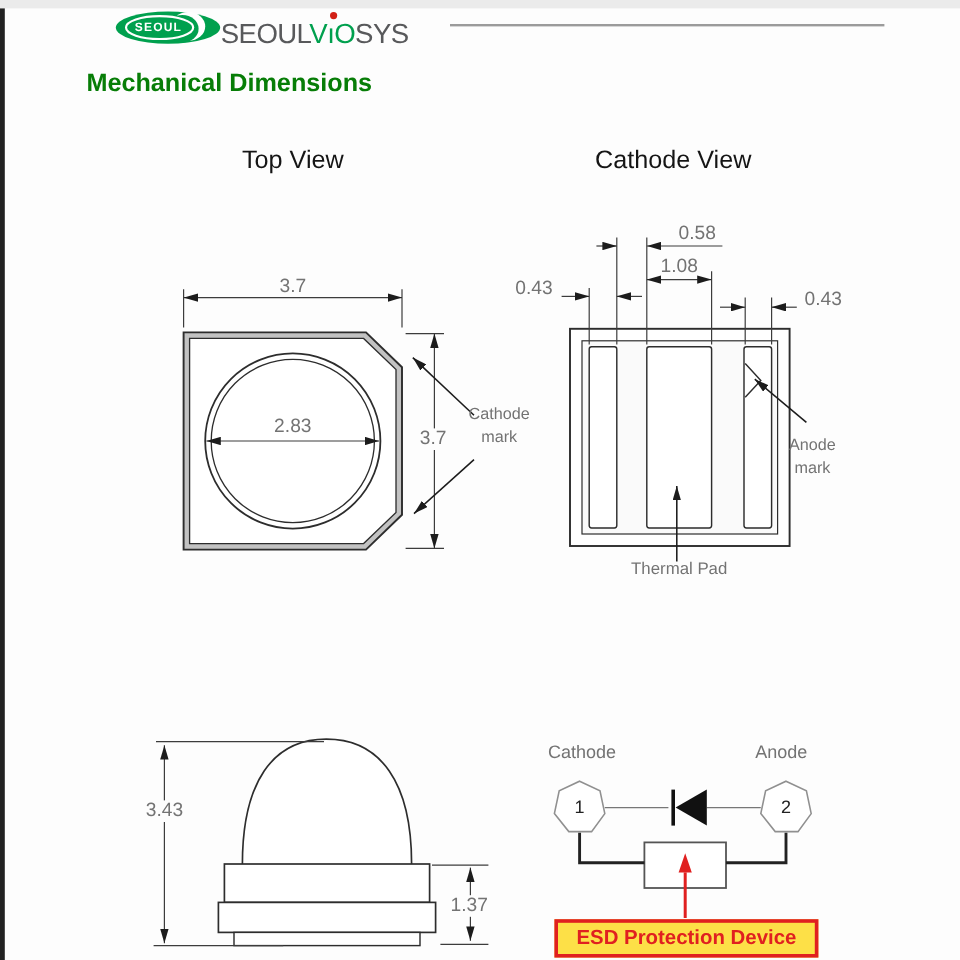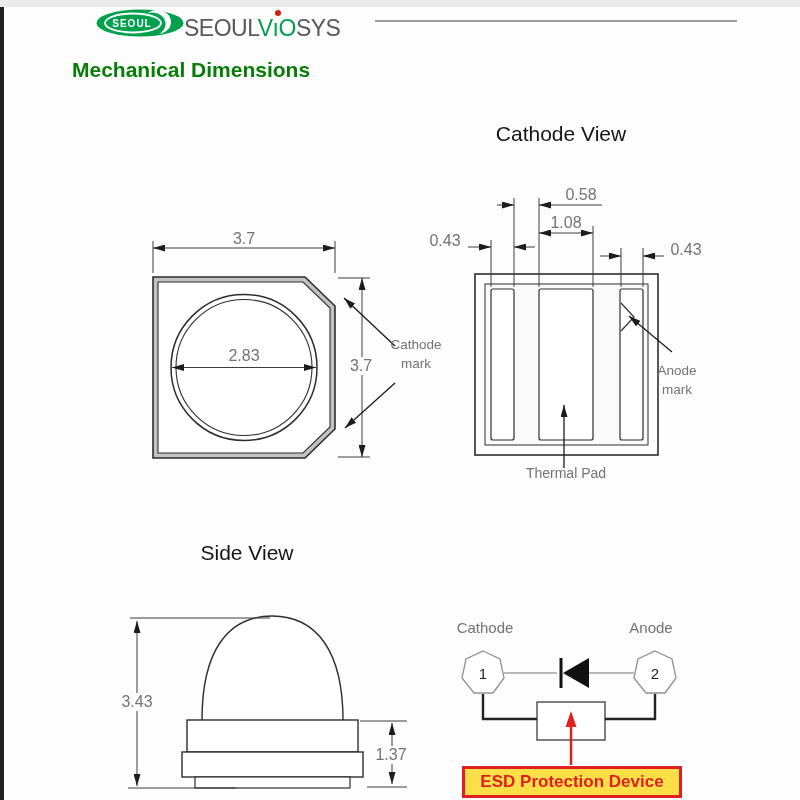--- a/index.html
+++ b/index.html
@@ -54,22 +54,22 @@
     <ellipse cx="37" cy="14" rx="28" ry="9.5" fill="#00a04e" stroke="#ffffff" stroke-width="1.8"></ellipse>
   </svg>
   <div class="badge-text">SEOUL</div>
   <div class="wordmark">
     <span class="wm-gray">SEOUL</span><span class="wm-green">VıO</span><span class="wm-gray">SYS</span>
     <div class="red-dot"></div>
   </div>
   <div class="hrule"></div>
   <div class="pagetitle">Mechanical Dimensions</div>
 
+  <div class="section-title" id="t-top">Top View</div>
   <div class="section-title" id="t-bottom">Cathode View</div>
-  <div class="section-title" id="t-side">Side View</div>
 
   <svg class="layer" width="800" height="800" viewBox="0 0 800 800">
     <defs>
       <marker id="arw" markerWidth="12" markerHeight="7" refX="12" refY="3.5" orient="auto-start-reverse" markerUnits="userSpaceOnUse">
         <path d="M0,0 L12,3.5 L0,7 Z" fill="#1c1c1c"></path>
       </marker>
     </defs>
 
     <g stroke="#2d2d2d" fill="none">
       <path d="M153,277 L305,277 L335,306 L335,429 L305,458 L153,458 Z" fill="#c2c2c2" stroke-width="1.6"></path>
@@ -178,21 +178,21 @@
   <div class="lbl" style="left:581px;top:186px;">0.58</div>
   <div class="lbl" style="left:566px;top:214px;">1.08</div>
   <div class="lbl" style="left:445px;top:232px;">0.43</div>
   <div class="lbl" style="left:686px;top:241px;">0.43</div>
   <div class="lbl anno" style="left:677px;top:361px;">
     <span>Anode</span>
     <span>mark</span>
   </div>
   <div class="lbl small" style="left:566px;top:464px;">Thermal Pad</div>
 
-  <div class="lbl bg" style="left:137px;top:693px;text-align:right;">3.43</div>
+  <div class="lbl bg" style="left:137px;top:667px;text-align:right;">3.43</div>
   <div class="lbl bg" style="left:391px;top:746px;">1.37</div>
 
   <div class="lbl circ-lbl" style="left:485px;top:619px;">Cathode</div>
   <div class="lbl circ-lbl" style="left:651px;top:619px;">Anode</div>
   <div class="pin-num" style="left:483px;top:673px;">1</div>
   <div class="pin-num" style="left:655px;top:673px;">2</div>
   <div class="esd-box">
     <span>ESD Protection Device</span>
   </div>
 </div>

